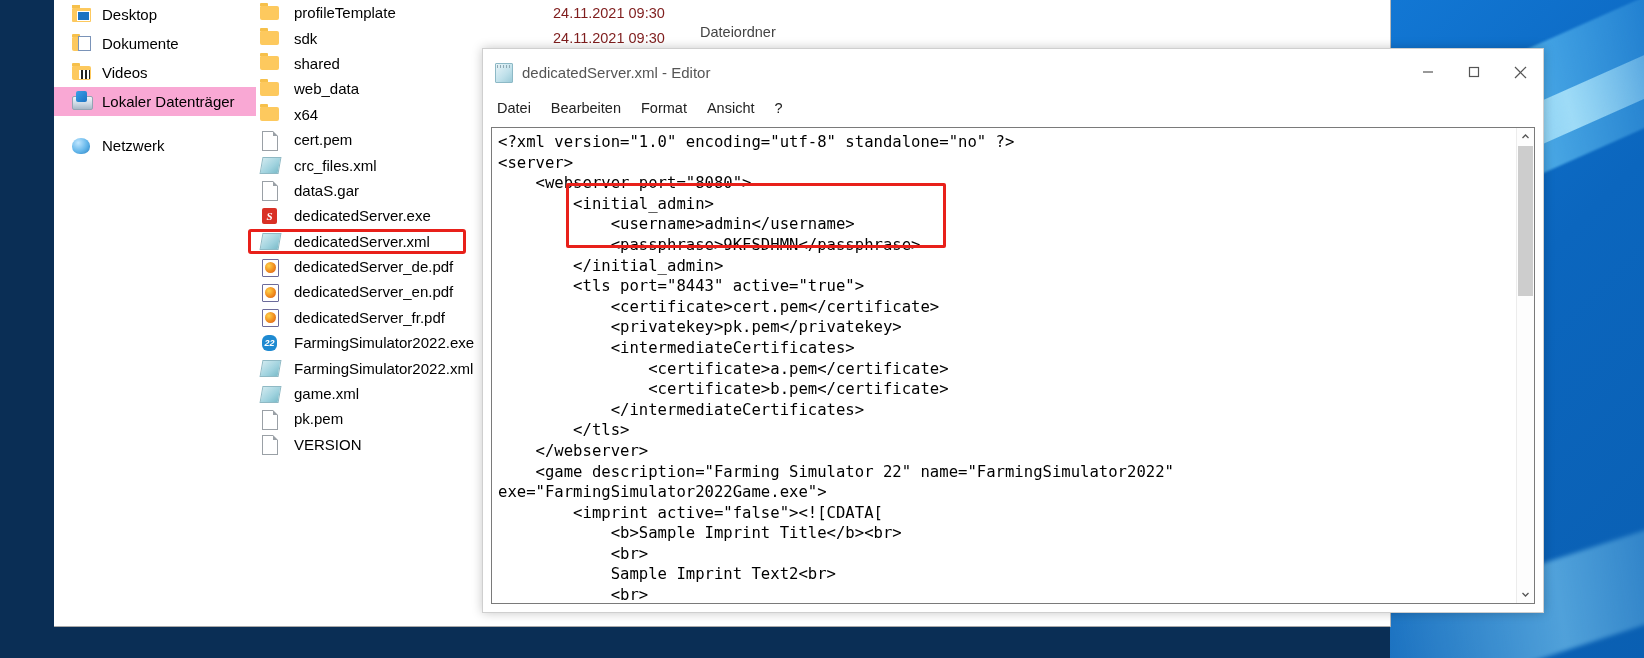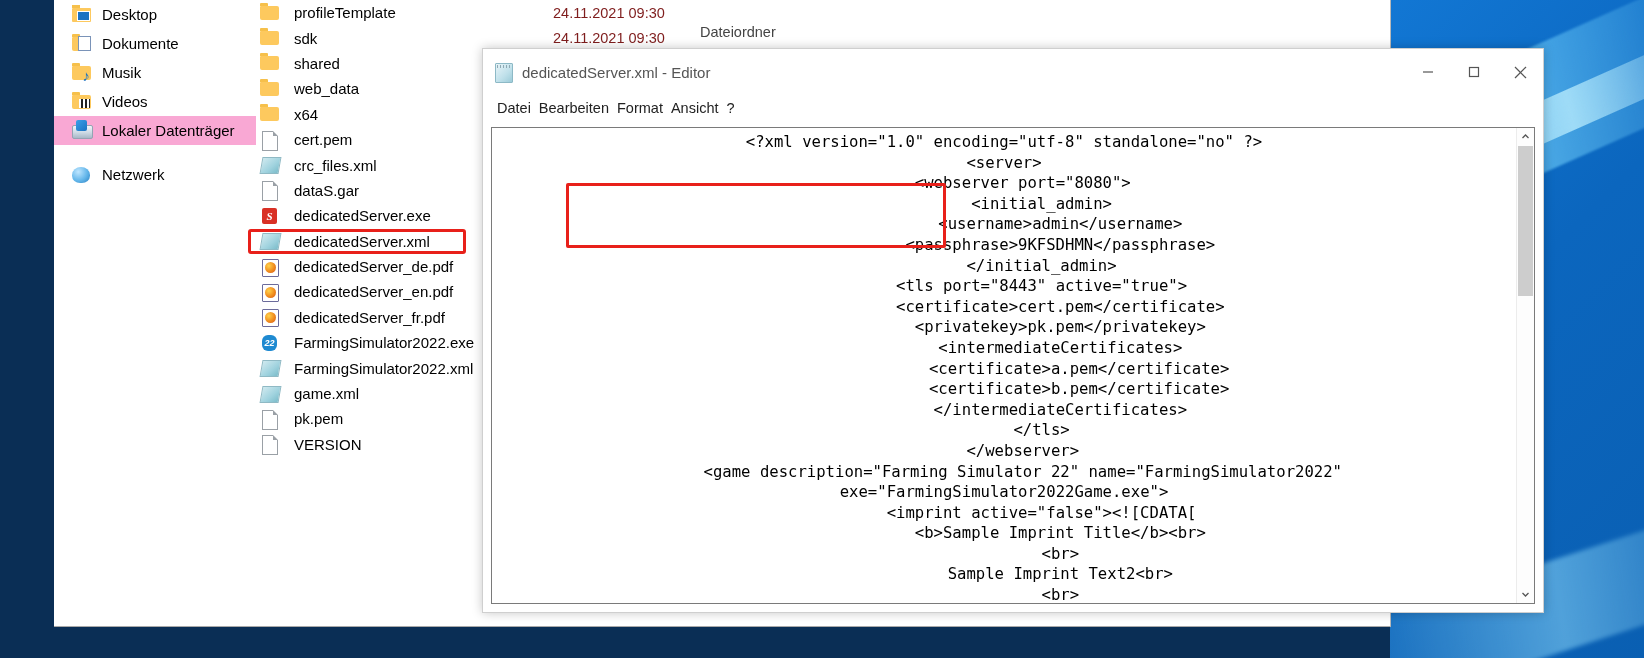--- a/index.html
+++ b/index.html
@@ -130,21 +130,20 @@
   .redbox{
     position:absolute;left:8px;top:0px;width:218px;height:25px;border:3px solid #e8201a;border-radius:3px;
     box-sizing:border-box;pointer-events:none;
   }
 
   
   #notepad{
     position:absolute;left:482px;top:48px;width:1060px;height:563px;
     background:#fff;border:1px solid #cfcfcf;
     box-shadow:0 0 10px rgba(0,0,0,.22);
-    text-align:center;
   }
   .np-title{
     height:46px;display:flex;align-items:center;background:#fff;position:relative;
   }
   .np-ico{
     width:18px;height:20px;margin-left:12px;margin-right:9px;position:relative;
   }
   .np-ico .pad{
     position:absolute;left:0;top:1px;width:16px;height:18px;
     background:linear-gradient(135deg,#e8f4f8 0%,#bfe0ea 60%,#9ccbd8 100%);
@@ -152,21 +151,21 @@
   }
   .np-ico .pad:before{
     content:"";position:absolute;left:1px;top:1px;width:13px;height:3px;
     background:repeating-linear-gradient(90deg,#8fa9b4 0 1px,transparent 1px 3px);
   }
   .np-title-text{font-size:15px;color:#555;}
   .np-ctrls{position:absolute;right:0;top:0;height:46px;display:flex;}
   .np-btn{width:46px;height:46px;display:flex;align-items:center;justify-content:center;}
   .np-btn svg{display:block;}
   .np-menu{
-    height:26px;display:flex;align-items:center;padding-left:14px;gap:8px;
+    height:26px;display:flex;align-items:center;padding-left:14px;gap:20px;
     font-size:14.5px;color:#222;background:#fff;
   }
   .np-menu span{cursor:default;}
   .np-body{
     position:absolute;left:8px;top:78px;right:8px;bottom:8px;
     border:1px solid #7a7a7a;background:#fff;overflow:hidden;
   }
   .np-text{
     position:absolute;left:6px;top:4px;right:24px;bottom:0;
     font-family:"DejaVu Sans Mono","Liberation Mono",monospace;
@@ -202,26 +201,20 @@
       <span class="ico">
           <i class="ic-desk"></i>
         </span>
       <span>Desktop</span>
     </div>
     <div class="nav-item">
       <span class="ico">
           <i class="ic-folder ic-docs"></i>
         </span>
       <span>Dokumente</span>
-    </div>
-    <div class="nav-item">
-      <span class="ico">
-          <i class="ic-folder ic-mus"></i>
-        </span>
-      <span>Musik</span>
     </div>
     <div class="nav-item">
       <span class="ico">
           <i class="ic-folder ic-vid"></i>
         </span>
       <span>Videos</span>
     </div>
     <div class="nav-item sel">
       <span class="ico">
           <i class="ic-drive"></i>

